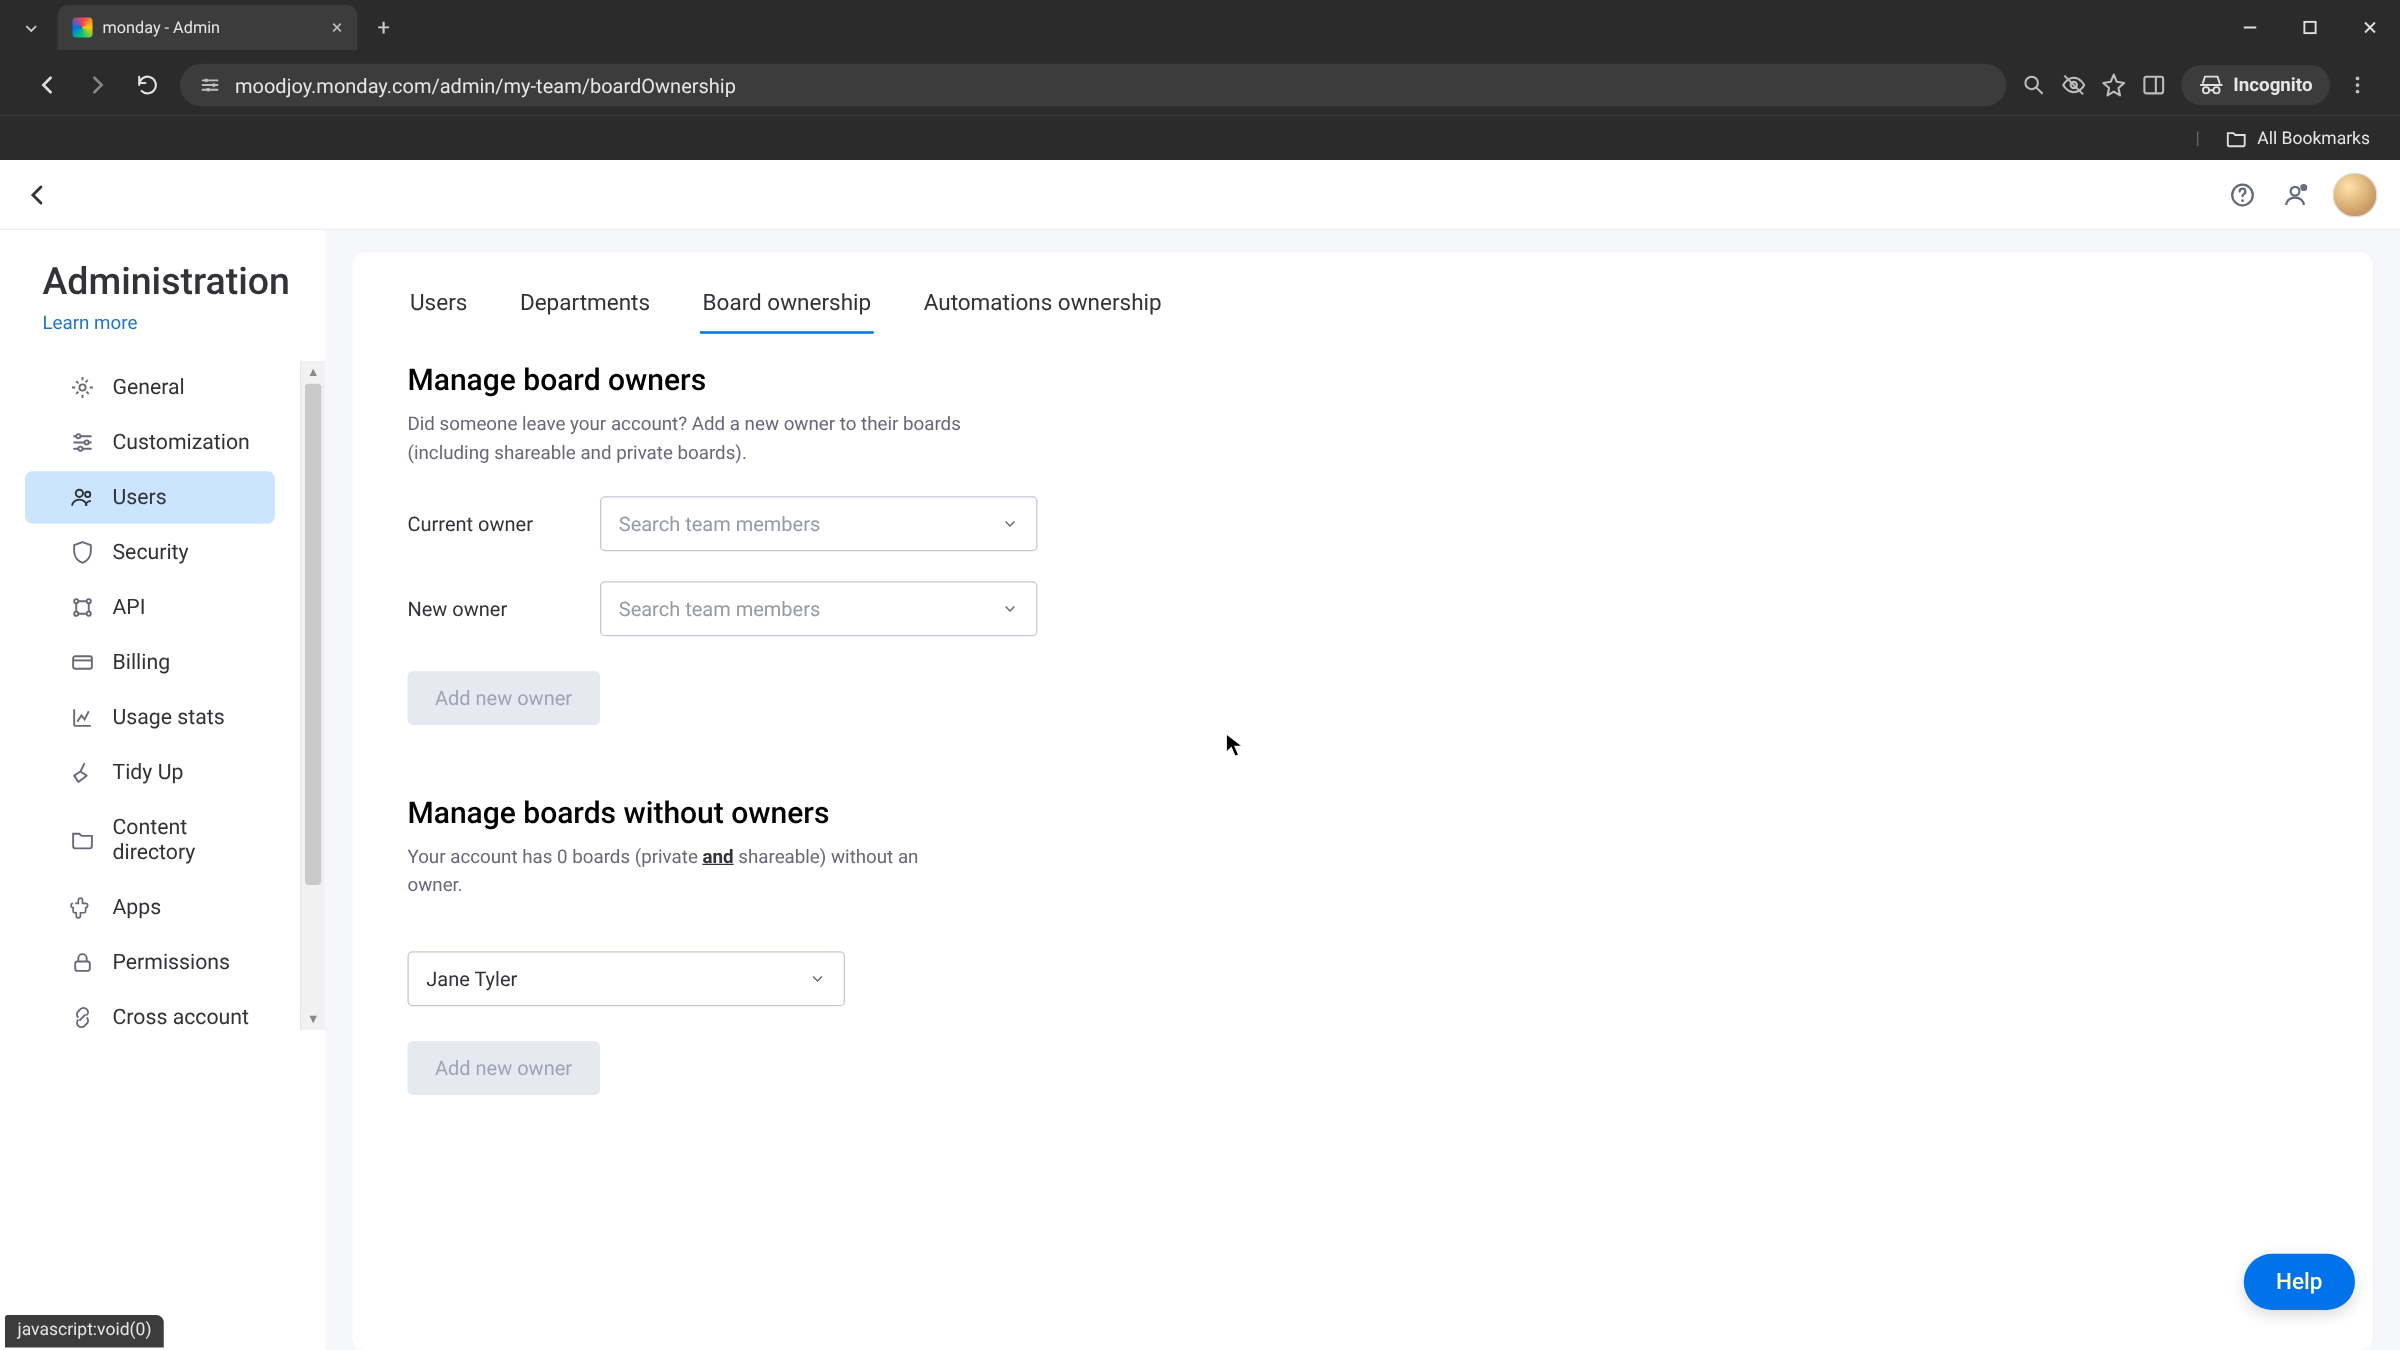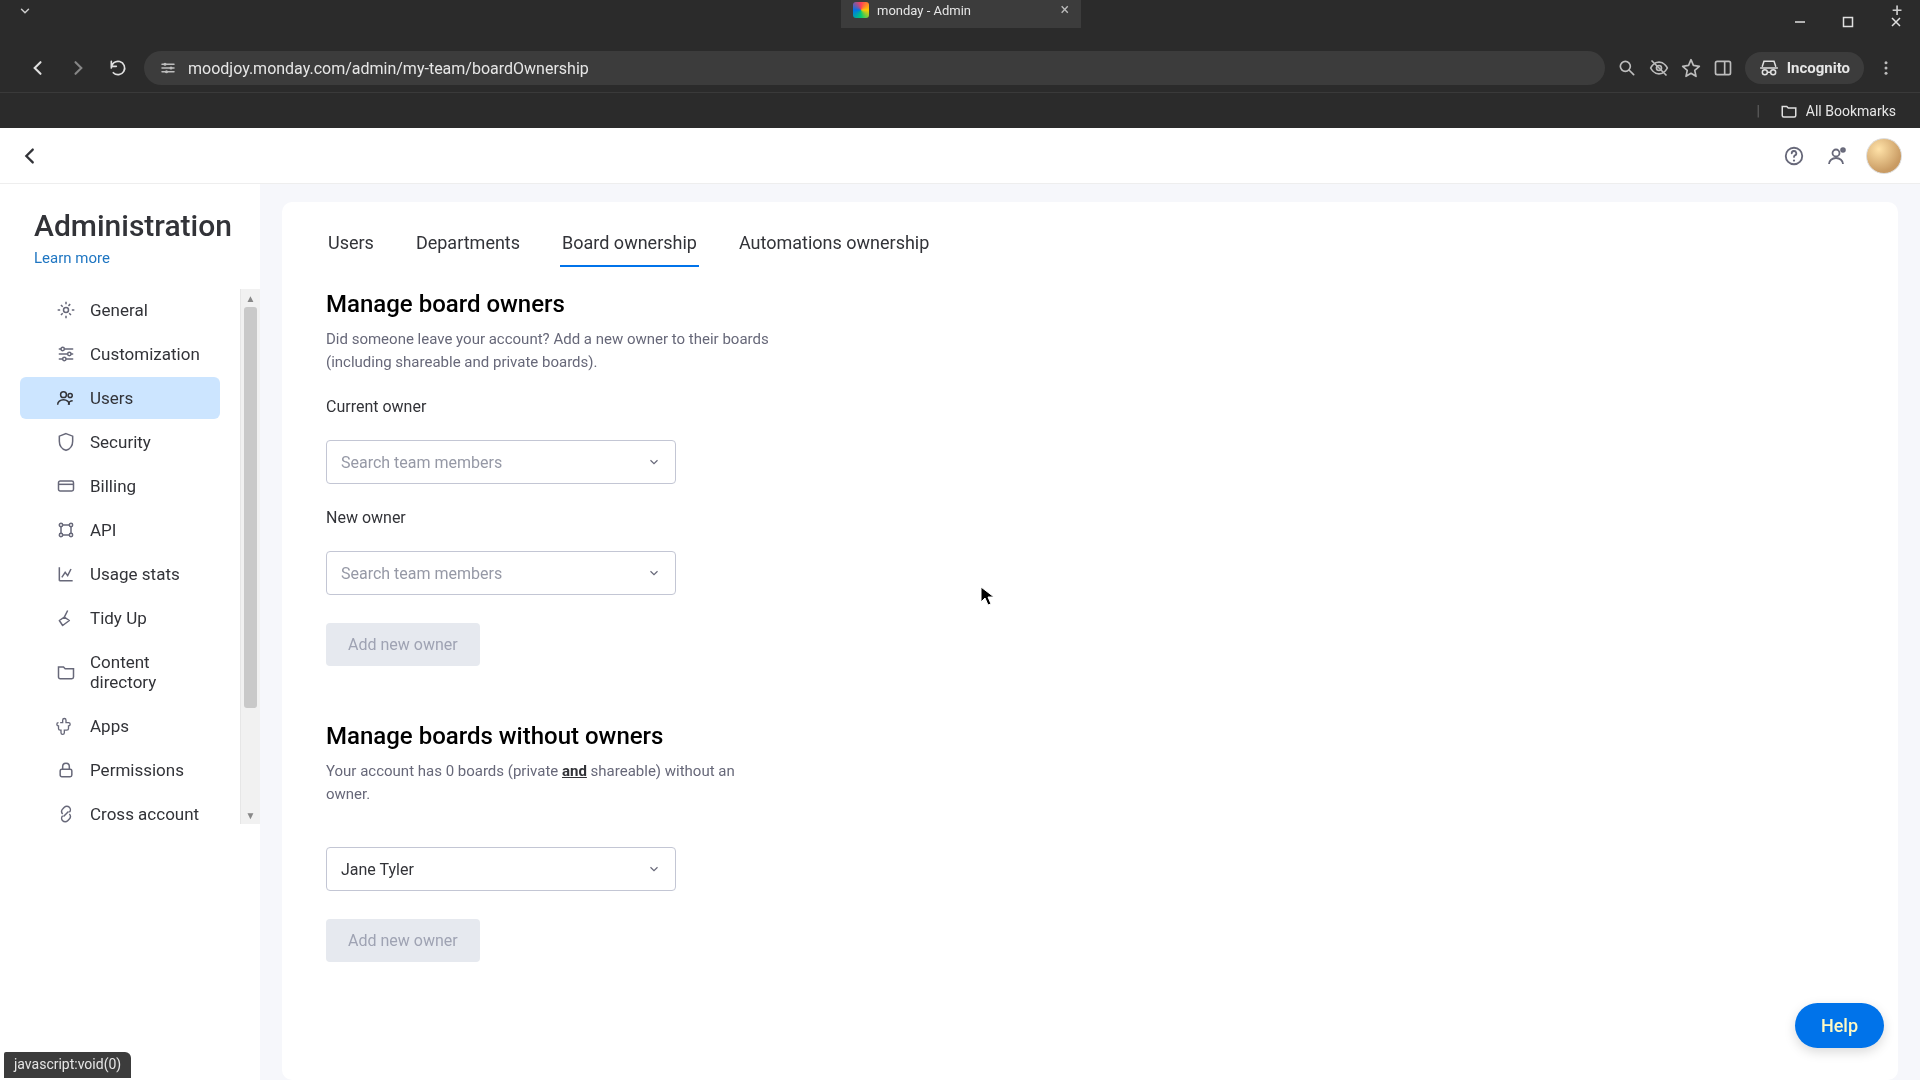--- a/index.html
+++ b/index.html
@@ -1,20 +1,20 @@
 <!DOCTYPE html>
 <html><head>
   <meta charset="utf-8">
   <style>
     * { margin: 0; padding: 0; box-sizing: border-box; font-family: -apple-system, BlinkMacSystemFont, "Segoe UI", Roboto, Helvetica, Arial, sans-serif; }
     body { width: 1920px; height: 1080px; overflow: hidden; background: #fff; }
 
     
     .browser-chrome { background: #2b2b2b; height: 128px; display: flex; flex-direction: column; }
-    .tab-bar { height: 44px; display: flex; align-items: flex-end; padding: 16px 8px; justify-content: space-between; }
+    .tab-bar { height: 44px; display: flex; align-items: flex-end; padding: 4px 8px; }
     .tab-dropdown { width: 34px; height: 34px; display:flex; align-items:center; justify-content:center; color:#ccc; margin-right:4px; border-radius:6px; }
     .tab { background: #3c3c3c; height: 36px; display:flex; align-items:center; padding: 0 12px; border-radius: 8px 8px 0 0; min-width: 240px; gap:8px; color:#e6e6e6; font-size:13px; }
     .tab-favicon { width:16px; height:16px; border-radius:3px; background: conic-gradient(from 0deg, #ff3d57, #ffcb00, #00ca72, #0073ea, #ff3d57); }
     .tab-close { margin-left:auto; color:#bbb; font-size:16px; line-height:1; }
     .new-tab { width:30px; height:30px; color:#ccc; display:flex; align-items:center; justify-content:center; font-size:18px; margin-left:6px; margin-bottom:3px; }
 
     .addr-bar { height: 48px; display:flex; align-items:center; padding: 0 24px; gap: 12px; background:#2b2b2b; }
     .nav-btn { width:28px; height:28px; display:flex; align-items:center; justify-content:center; color:#bdbdbd; }
     .addr-field { flex:1; height:34px; background:#3c3c3c; border-radius:20px; display:flex; align-items:center; padding:0 14px; gap:10px; color:#e6e6e6; font-size:16px; }
     .chrome-icon { width:20px; height:20px; display:flex; align-items:center; justify-content:center; color:#bdbdbd; }
@@ -52,21 +52,21 @@
     .content-inner { padding: 18px 44px 40px 44px; max-width: 1100px; }
 
     .tabs-row { display:flex; gap:38px; border-bottom:1px solid transparent; margin-bottom:22px; }
     .tab-item { font-size:18px; color:#323338; padding: 12px 2px 14px 2px; cursor:pointer; position:relative; }
     .tab-item.active::after { content:""; position:absolute; left:0; right:0; bottom:0; height:2px; background:#0073ea; }
 
     h2.section-title { font-size:24px; font-weight:500; color:#000000; margin-bottom:10px; }
     .section-desc { color:#676879; font-size:15px; max-width:450px; line-height:1.5; }
     .section-desc .bold { font-weight:700; color:#323338;text-decoration:underline; }
 
-    .form-row { display:flex; gap:24px; margin-top:24px;flex-direction:column; }
+    .form-row { display:flex; align-items:center; gap:24px; margin-top:24px; }
     .form-label { width:130px; font-size:16px; color:#323338; }
     .select-box { width:350px; height:44px; border:1px solid #c3c6d4; border-radius:4px; display:flex; align-items:center; justify-content:space-between; padding:12px 14px; background:#fff; cursor:pointer; }
     .select-ph { color:#9699a6; font-size:16px; }
     .select-val { color:#323338; font-size:16px; }
     .chevron { color:#676879; }
 
     .disabled-btn { margin-top:28px; background:#e6e9ef; color:#9fa3b3; font-size:16px; padding:12px 22px; border-radius:4px; display:inline-block; cursor:default; }
 
     .section2 { margin-top:56px; }
 
@@ -264,38 +264,38 @@
             <svg width="20" height="20" viewBox="0 0 24 24">
               <path d="M12 2l8 3v6c0 5-3.4 9.4-8 11-4.6-1.6-8-6-8-11V5l8-3z" stroke="currentColor" stroke-width="1.8" fill="none"></path>
             </svg>
           </span>
         <span>Security</span>
       </div>
 
       <div class="sidebar-item">
         <span class="sidebar-icon">
             <svg width="20" height="20" viewBox="0 0 24 24">
-              <rect x="3" y="6" width="18" height="12" rx="2" stroke="currentColor" stroke-width="1.8" fill="none"></rect>
-              <path d="M3 10h18" stroke="currentColor" stroke-width="1.8"></path>
-            </svg>
-          </span>
-        <span>Billing</span>
-      </div>
-
-      <div class="sidebar-item">
-        <span class="sidebar-icon">
-            <svg width="20" height="20" viewBox="0 0 24 24">
               <circle cx="6" cy="6" r="2" stroke="currentColor" stroke-width="1.8" fill="none"></circle>
               <circle cx="18" cy="6" r="2" stroke="currentColor" stroke-width="1.8" fill="none"></circle>
               <circle cx="6" cy="18" r="2" stroke="currentColor" stroke-width="1.8" fill="none"></circle>
               <circle cx="18" cy="18" r="2" stroke="currentColor" stroke-width="1.8" fill="none"></circle>
               <path d="M8 6h8M6 8v8M18 8v8M8 18h8" stroke="currentColor" stroke-width="1.8"></path>
             </svg>
           </span>
         <span>API</span>
+      </div>
+
+      <div class="sidebar-item">
+        <span class="sidebar-icon">
+            <svg width="20" height="20" viewBox="0 0 24 24">
+              <rect x="3" y="6" width="18" height="12" rx="2" stroke="currentColor" stroke-width="1.8" fill="none"></rect>
+              <path d="M3 10h18" stroke="currentColor" stroke-width="1.8"></path>
+            </svg>
+          </span>
+        <span>Billing</span>
       </div>
 
       <div class="sidebar-item">
         <span class="sidebar-icon">
             <svg width="20" height="20" viewBox="0 0 24 24">
               <path d="M4 20V4M4 20h16" stroke="currentColor" stroke-width="1.8"></path>
               <path d="M7 16l4-6 3 4 4-8" stroke="currentColor" stroke-width="1.8" fill="none"></path>
             </svg>
           </span>
         <span>Usage stats</span>

